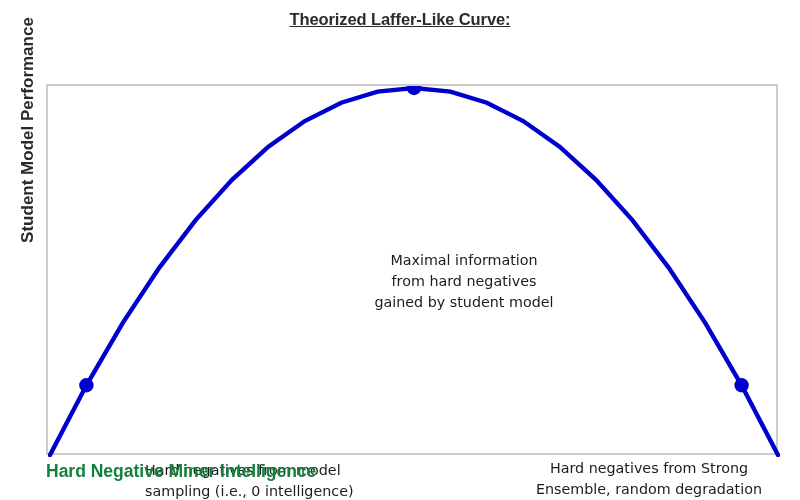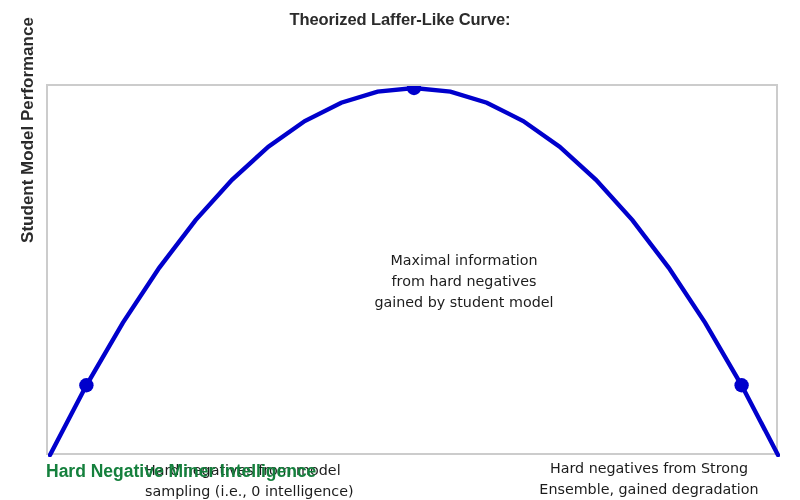--- a/index.html
+++ b/index.html
@@ -28,20 +28,21 @@
     left: 0;
     top: 8px;
     width: 800px;
     text-align: center;
     font-family: "Liberation Sans", sans-serif;
     font-weight: bold;
     font-size: 16.5px;
     line-height: 22px;
     color: #2b2b2b;
     letter-spacing: -0.1px;
+    text-decoration: underline;
   }
   #chart-title .t-line { display: block; white-space: nowrap; }
 
   
   #y-axis-label {
     position: absolute;
     left: -122px;
     top: 120px;
     width: 300px;
     text-align: center;
@@ -142,20 +143,20 @@
       <span class="a-line">gained by student model</span>
     </div>
 
     <div class="annotation" id="annot-left">
       <span class="a-line">Hard negatives from model</span>
       <span class="a-line">sampling (i.e., 0 intelligence)</span>
     </div>
 
     <div class="annotation" id="annot-right">
       <span class="a-line">Hard negatives from Strong</span>
-      <span class="a-line">Ensemble, gained degradation</span>
+      <span class="a-line">Ensemble, random degradation</span>
 
     </div>
   </div>
 
   <div id="x-axis-label">Hard Negative Miner Intelligence</div>
 
 </div>
 
 </body></html>

